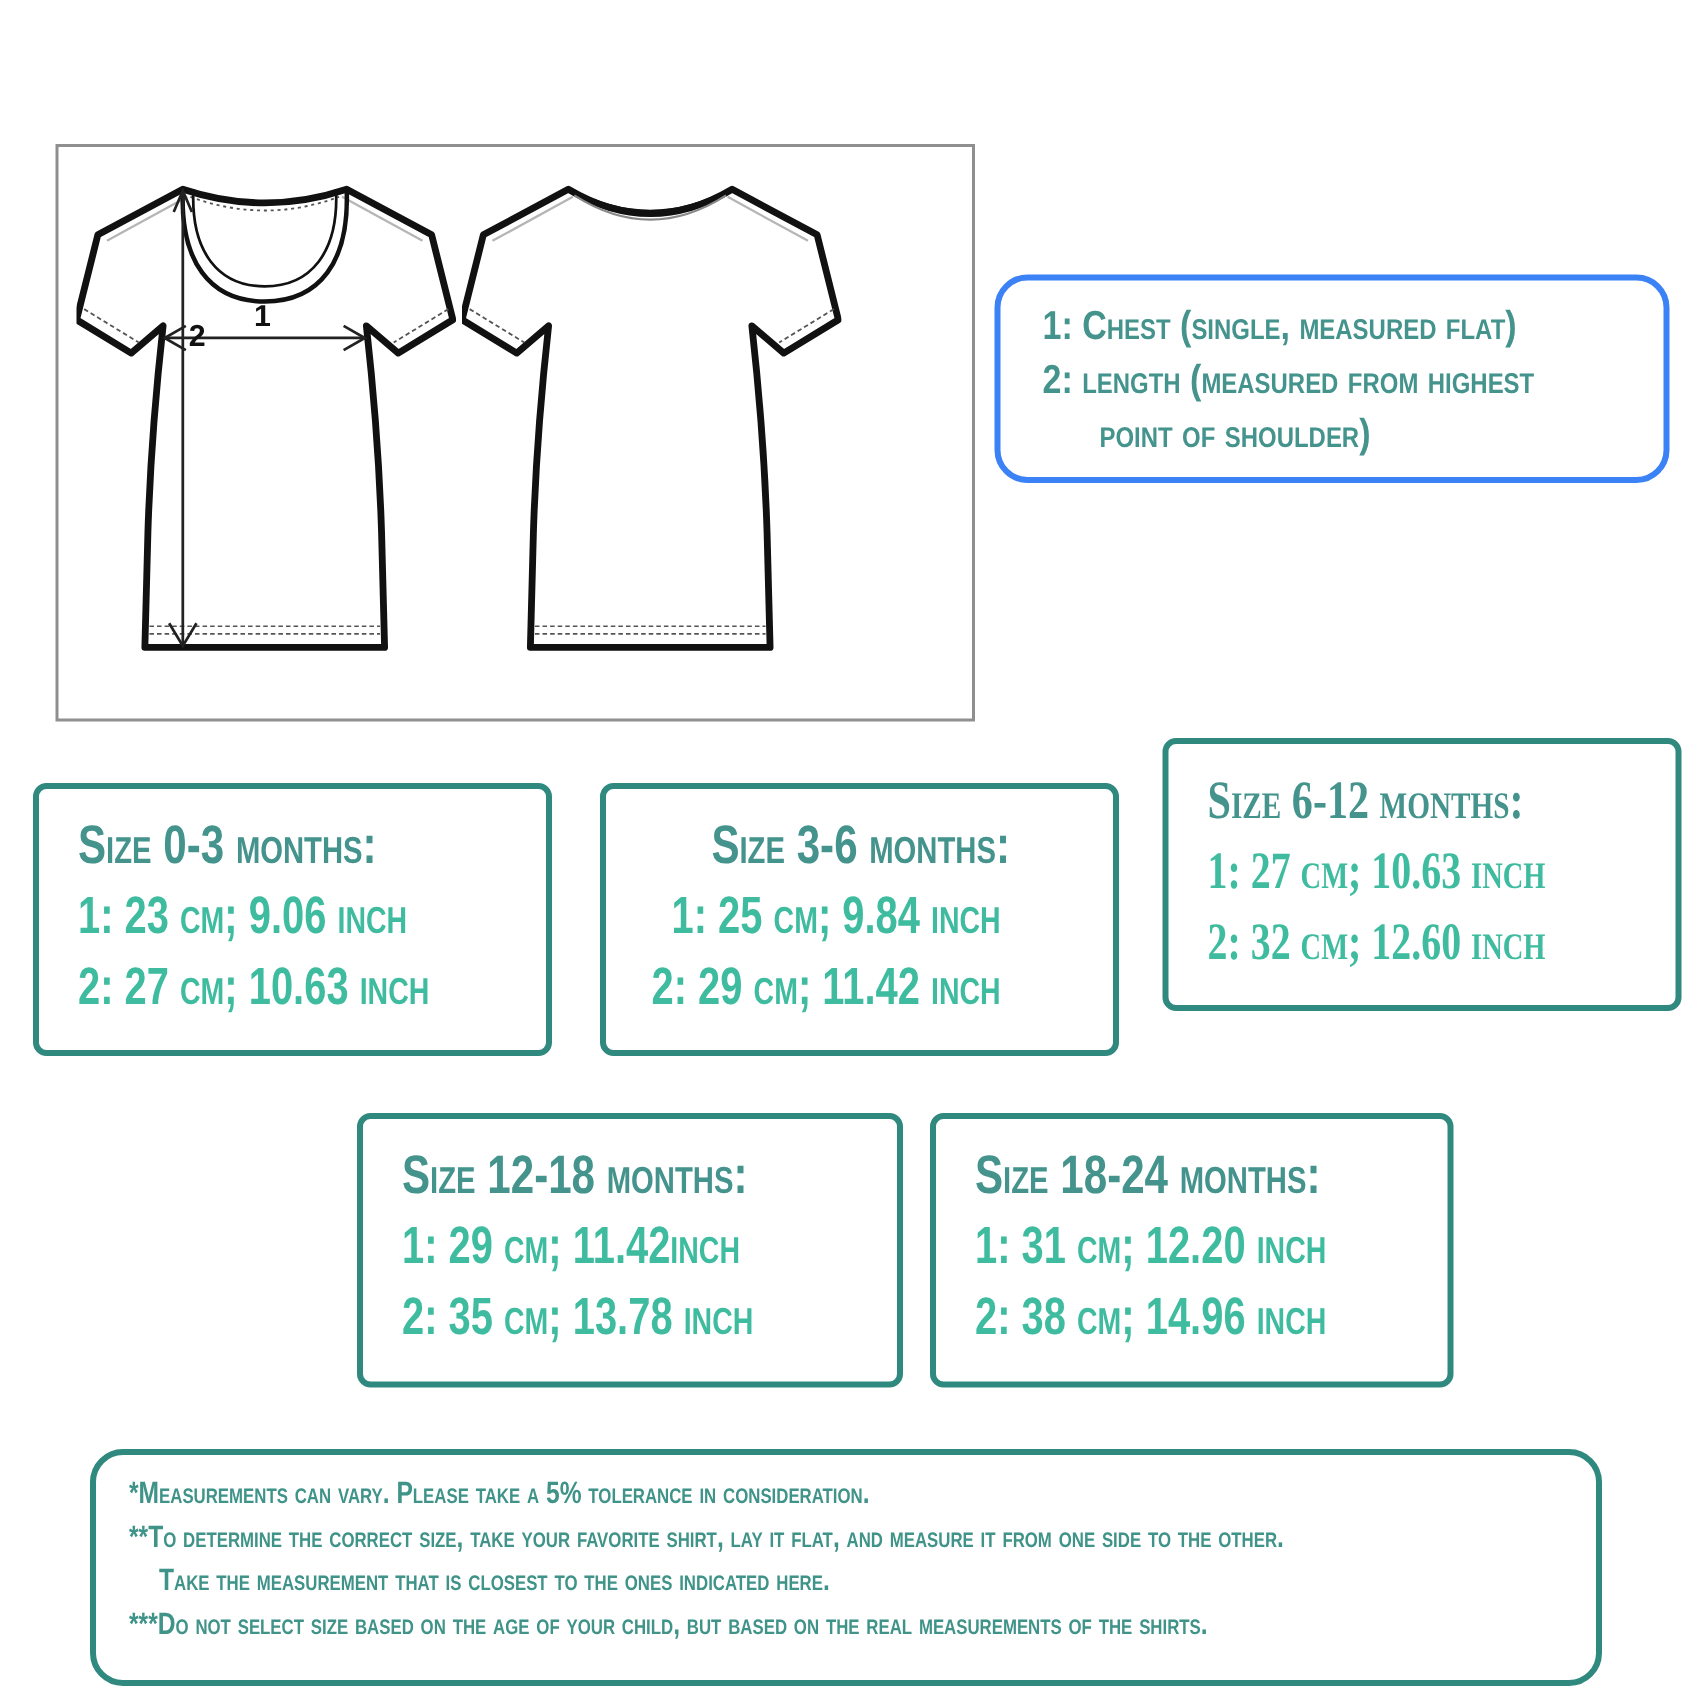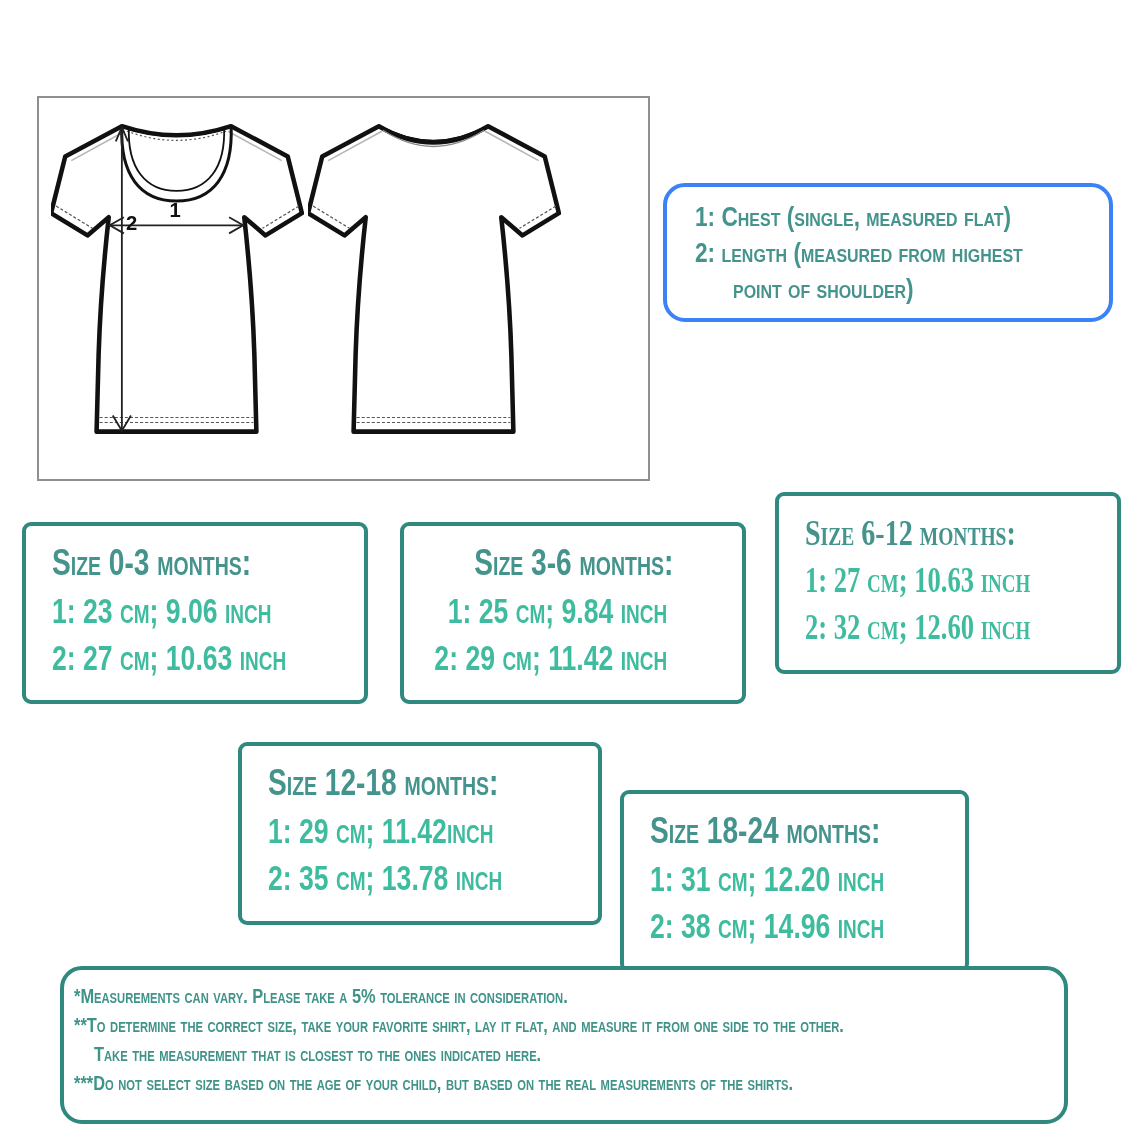--- a/index.html
+++ b/index.html
@@ -39,27 +39,27 @@
     border:4px solid #2f897e; border-radius:9px; box-sizing:border-box;
     background:#ffffff;
     padding:13px 0 0 26px;
   }
   .size-title { font-size:36px; line-height:48px; color:#44938c; transform:scaleX(0.78); }
   .size-line  { font-size:35px; line-height:47px; color:#3fbc9f; transform:scaleX(0.76); }
   #size-box-0 { left:22px;  top:522px; width:346px; }
   #size-box-1 { left:400px; top:522px; width:346px;text-align:right; }
   #size-box-2 { left:775px; top:492px; width:346px;font-family:Liberation Serif, serif; }
   #size-box-3 { left:238px; top:742px; width:364px; height:183px; }
-  #size-box-4 { left:620px; top:742px; width:349px; height:183px;margin-top:48px; }
+  #size-box-4 { left:620px; top:742px; width:349px; height:183px; }
   
   .footnote-box {
     position:absolute; left:60px; top:966px; width:1008px; height:158px;
     border:4px solid #2f897e; border-radius:22px; box-sizing:border-box;
     background:#ffffff;
-    padding:11px 0 0 10px;
+    padding:11px 0 0 22px;
   }
   .footnote-line { font-size:20.5px; line-height:29px; color:#3f9388; transform:scaleX(0.80); }
   .footnote-line.indent { margin-left:20px; }
   
   .shirt-svg { width:253px; height:354px; display:block; }
 </style>
 </head>
 <body>
 
 <div class="diagram-box">

